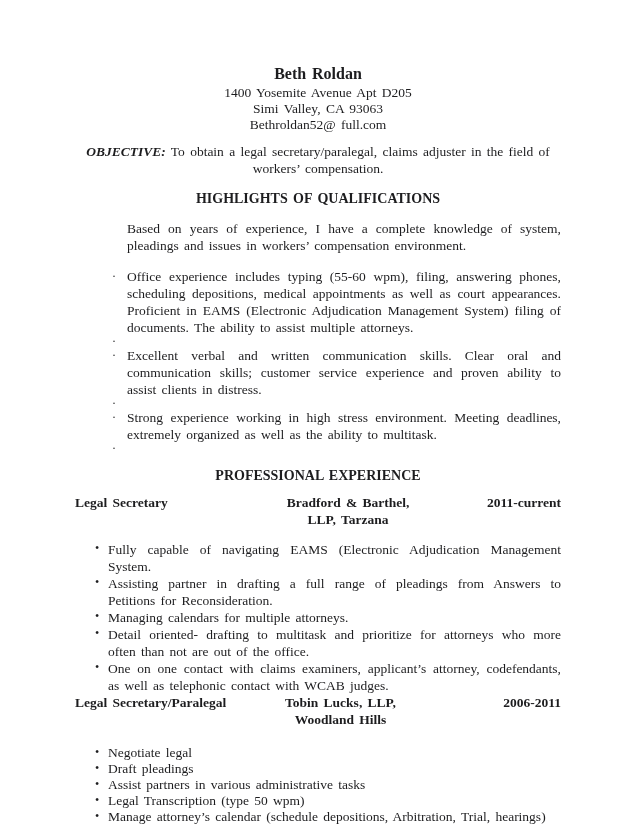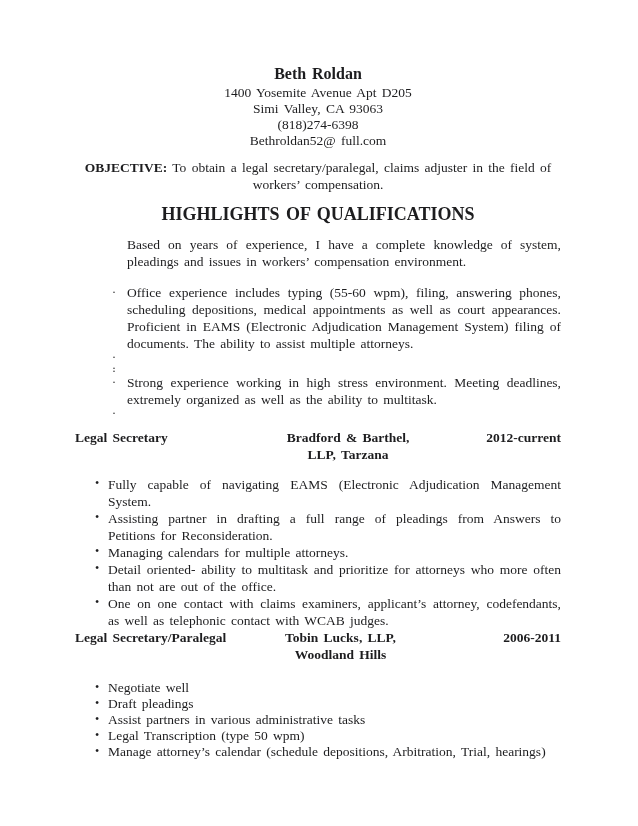--- a/index.html
+++ b/index.html
@@ -27,24 +27,24 @@
     font-weight: bold;
     line-height: 19px;
     margin: 0 0 2px 0;
   }
   .hdr-line { line-height: 16px; }
 
   .objective {
     margin: 10px 0 0 0;
     text-align: center;
   }
-  .objective .lbl { font-weight: bold; }
+  .objective .lbl { font-weight: bold; font-style: italic; }
 
   h2.section-heading {
-    font-size: 18px;
+    font-size: 14px;
     font-weight: bold;
     text-align: center;
     margin: 13px 0 0 0;
     line-height: 17px;
   }
 
   .intro {
     margin: 13px 0 0 0;
     padding-left: 52px;
     text-align: justify;
@@ -96,21 +96,20 @@
 </style>
 </head>
 <body>
 
 <div class="page">
 
   <header class="resume-header">
     <div class="candidate-name">Beth Roldan</div>
     <div class="hdr-line">1400 Yosemite Avenue Apt D205</div>
     <div class="hdr-line">Simi Valley, CA 93063</div>
-    <div class="hdr-line">(818)274-6398</div>
     <div class="hdr-line">Bethroldan52@ full.com</div>
   </header>
 
   <p class="objective">
     <span class="lbl">OBJECTIVE:</span>
     <span>To obtain a legal secretary/paralegal, claims adjuster in the field of workers’ compensation.</span>
   </p>
 
   <h2 class="section-heading">HIGHLIGHTS OF QUALIFICATIONS</h2>
 
@@ -120,75 +119,77 @@
     <div class="hl-item">
       <span class="marker">·</span>
       <span>Office experience includes typing (55-60 wpm), filing, answering phones, scheduling depositions, medical appointments as well as court appearances. Proficient in EAMS (Electronic Adjudication Management System) filing of documents. The ability to assist multiple attorneys.</span>
     </div>
     <div class="hl-item empty">
       <span class="marker">·</span>
       <span></span>
     </div>
     <div class="hl-item">
       <span class="marker">·</span>
+      <span>Excellent verbal and written communication skills. Clear oral and communication skills; customer service experience and proven ability to assist clients in distress.</span>
     </div>
     <div class="hl-item empty">
       <span class="marker">·</span>
       <span></span>
     </div>
     <div class="hl-item">
       <span class="marker">·</span>
       <span>Strong experience working in high stress environment. Meeting deadlines, extremely organized as well as the ability to multitask.</span>
     </div>
     <div class="hl-item empty">
       <span class="marker">·</span>
       <span></span>
     </div>
   </div>
 
+  <h2 class="section-heading">PROFESSIONAL EXPERIENCE</h2>
 
   <div class="job-row">
     <span class="title">Legal Secretary</span>
     <span class="company">Bradford &amp; Barthel, LLP, Tarzana</span>
-    <span class="dates">2012-current</span>
+    <span class="dates">2011-current</span>
   </div>
 
   <div class="job-list">
     <div class="job-item">
       <span class="marker">•</span>
       <span>Fully capable of navigating EAMS (Electronic Adjudication Management System.</span>
     </div>
     <div class="job-item">
       <span class="marker">•</span>
       <span>Assisting partner in drafting a full range of pleadings from Answers to Petitions for Reconsideration.</span>
     </div>
     <div class="job-item">
       <span class="marker">•</span>
       <span>Managing calendars for multiple attorneys.</span>
     </div>
     <div class="job-item">
       <span class="marker">•</span>
-      <span>Detail oriented- ability to multitask and prioritize for attorneys who more often than not are out of the office.</span>
+      <span>Detail oriented- drafting to multitask and prioritize for attorneys who more often than not are out of the office.</span>
     </div>
     <div class="job-item">
       <span class="marker">•</span>
       <span>One on one contact with claims examiners, applicant’s attorney, codefendants, as well as telephonic contact with WCAB judges.</span>
     </div>
   </div>
 
   <div class="job-row second">
     <span class="title">Legal Secretary/Paralegal</span>
     <span class="company">Tobin Lucks, LLP, Woodland Hills</span>
     <span class="dates">2006-2011</span>
   </div>
 
   <div class="job-list second">
     <div class="job-item">
       <span class="marker">•</span>
-      <span>Negotiate well</span>
+      <span>Negotiate legal</span>
     </div>
     <div class="job-item">
       <span class="marker">•</span>
       <span>Draft pleadings</span>
     </div>
     <div class="job-item">
       <span class="marker">•</span>
       <span>Assist partners in various administrative tasks</span>
     </div>
     <div class="job-item">

